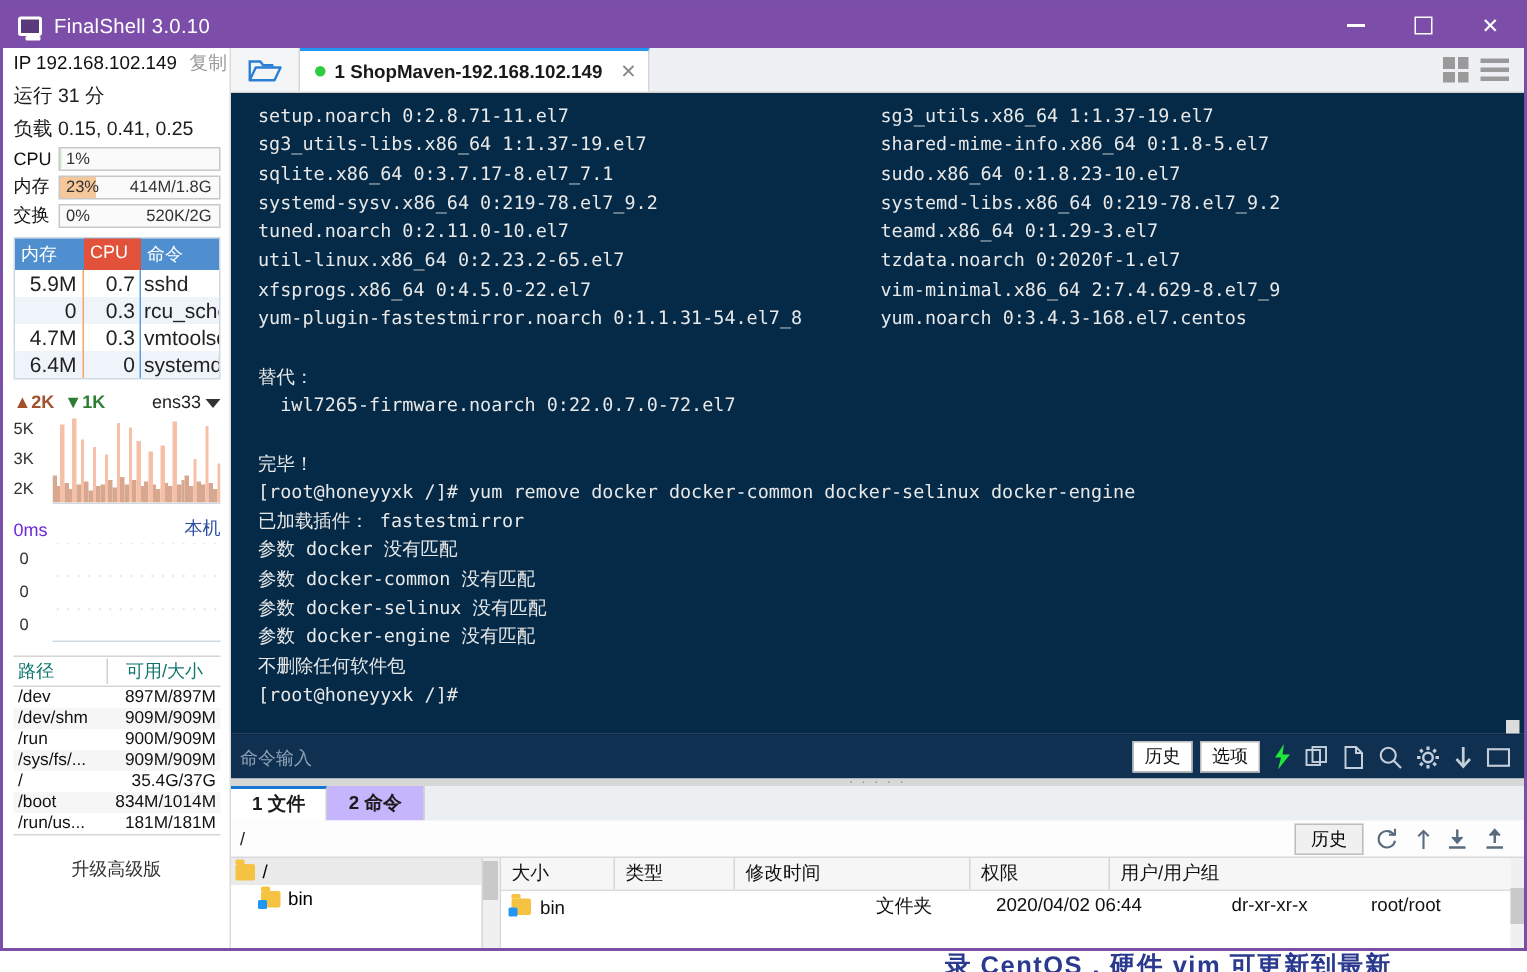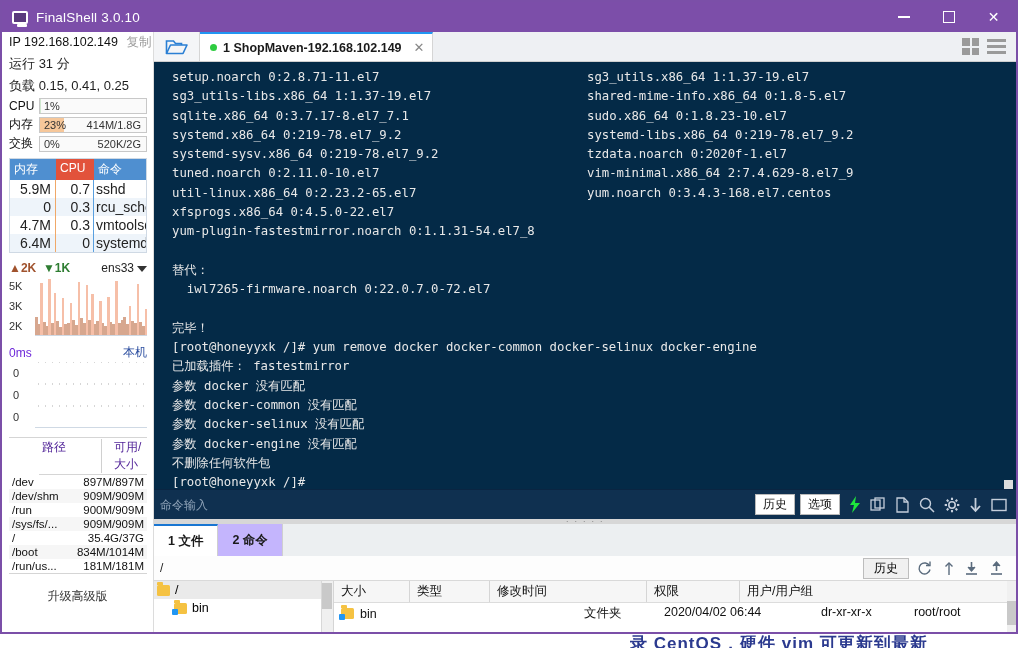--- a/index.html
+++ b/index.html
@@ -118,21 +118,21 @@
   .lat-host { margin-left:auto; color:#2d4fa0; }
   .lat-wrap { margin: 0 6px 0 7px; display:flex; }
   .lat-axis { width: 26px; font-size: 11px; color:#333; display:flex; flex-direction:column;}
   .lat-axis div { height: 22px; line-height:22px; padding-left:4px;}
   .lat-box { flex:1; height:66px; border-bottom:1px solid #cfd9e4; background:#fff;
              background-image: radial-gradient(circle, #d6d6d6 .6px, transparent .7px);
              background-size: 7px 22px; background-position: 0 11px; }
 
   
   .disk-table { margin: 9px 6px 0 7px; border: 1px solid #d5d5d5; border-left:none; border-right:none;}
-  .disk-head { display:flex; font-size:12px; color:#4c1d95; padding: 1px 0; border-bottom:1px solid #d5d5d5;margin-left:30px;}
+  .disk-head { display:flex; font-size:12px; color:#0f766e; padding: 1px 0; border-bottom:1px solid #d5d5d5;}
   .disk-head .dh1 { width: 62px; padding-left:3px; }
   .disk-head .dh2 { flex:1; padding-left:12px; border-left:1px solid #d0d0d0;}
   .disk-row { display:flex; font-size:11.5px; color:#111; }
   .disk-row:nth-child(even) { background:#f6f6f6; }
   .disk-row .d1 { width: 62px; padding: 1px 0 1px 3px; white-space:nowrap; overflow:hidden;}
   .disk-row .d2 { flex:1; text-align:right; padding: 1px 3px 1px 0; white-space:nowrap;}
   .upgrade { text-align:center; font-size:12px; color:#333; padding: 14px 0 6px;}
 
   
   #content { flex: 1; display: flex; flex-direction: column; min-width:0; }
@@ -190,21 +190,21 @@
   .cicons svg { display:block; }
 
   #dragdots {
     height:5px; background:#d7d7d7; position:relative; flex:none;
     display:flex; align-items:center; justify-content:center;
   }
   #dragdots .dots { font-size: 9px; color:#8a8a8a; letter-spacing:1.5px; line-height:5px;}
 
   
   #bottom { height: 108px; flex:none; background:#f3f3f3; display:flex; flex-direction:column;}
-  #btabs { height: 32px; display:flex; align-items:stretch; background:#eceff1; flex:none; }
+  #btabs { height: 23px; display:flex; align-items:stretch; background:#eceff1; flex:none; }
   .btab {
     padding: 0 14px; display:flex; align-items:center; font-size: 12.5px; font-weight:bold; color:#1b1b1b;
     background:#c4b5fd; border-right:1px solid #cfcfcf;
   }
   .btab.active { background:#ffffff; border-top:2px solid #1976d2; }
   #bpath { height: 25px; display:flex; align-items:center; background:#fdfdfd; border-bottom:1px solid #d9d9d9; flex:none;}
   #path-input {
     flex:1; border:none; outline:none; background:transparent; font-size:12px; color:#222; padding-left:6px;
     font-family:"Liberation Sans", sans-serif;
   }
@@ -486,32 +486,32 @@
               <i></i>
             </span>
         </div>
       </div>
 
       <div id="terminal">
         <div id="term-left">
             <div class="tline">setup.noarch 0:2.8.71-11.el7</div>
             <div class="tline">sg3_utils-libs.x86_64 1:1.37-19.el7</div>
             <div class="tline">sqlite.x86_64 0:3.7.17-8.el7_7.1</div>
-            <div class="tline">systemd.x86_64 0:219-78.el7_9.2</div>
             <div class="tline">systemd-sysv.x86_64 0:219-78.el7_9.2</div>
             <div class="tline">tuned.noarch 0:2.11.0-10.el7</div>
             <div class="tline">util-linux.x86_64 0:2.23.2-65.el7</div>
             <div class="tline">xfsprogs.x86_64 0:4.5.0-22.el7</div>
             <div class="tline">yum-plugin-fastestmirror.noarch 0:1.1.31-54.el7_8</div>
           </div>
         <div id="term-right" class="tcol" style="top:6px;">
             <div class="tline">sg3_utils.x86_64 1:1.37-19.el7</div>
             <div class="tline">shared-mime-info.x86_64 0:1.8-5.el7</div>
             <div class="tline">sudo.x86_64 0:1.8.23-10.el7</div>
             <div class="tline">systemd-libs.x86_64 0:219-78.el7_9.2</div>
+            <div class="tline">teamd.x86_64 0:1.29-3.el7</div>
             <div class="tline">tzdata.noarch 0:2020f-1.el7</div>
             <div class="tline">vim-minimal.x86_64 2:7.4.629-8.el7_9</div>
             <div class="tline">yum.noarch 0:3.4.3-168.el7.centos</div>
           </div>
         <div id="term-body">
             <div class="tline">&nbsp;</div>
             <div class="tline">替代：</div>
             <div class="tline">  iwl7265-firmware.noarch 0:22.0.7.0-72.el7</div>
             <div class="tline">&nbsp;</div>
             <div class="tline">完毕！</div>

